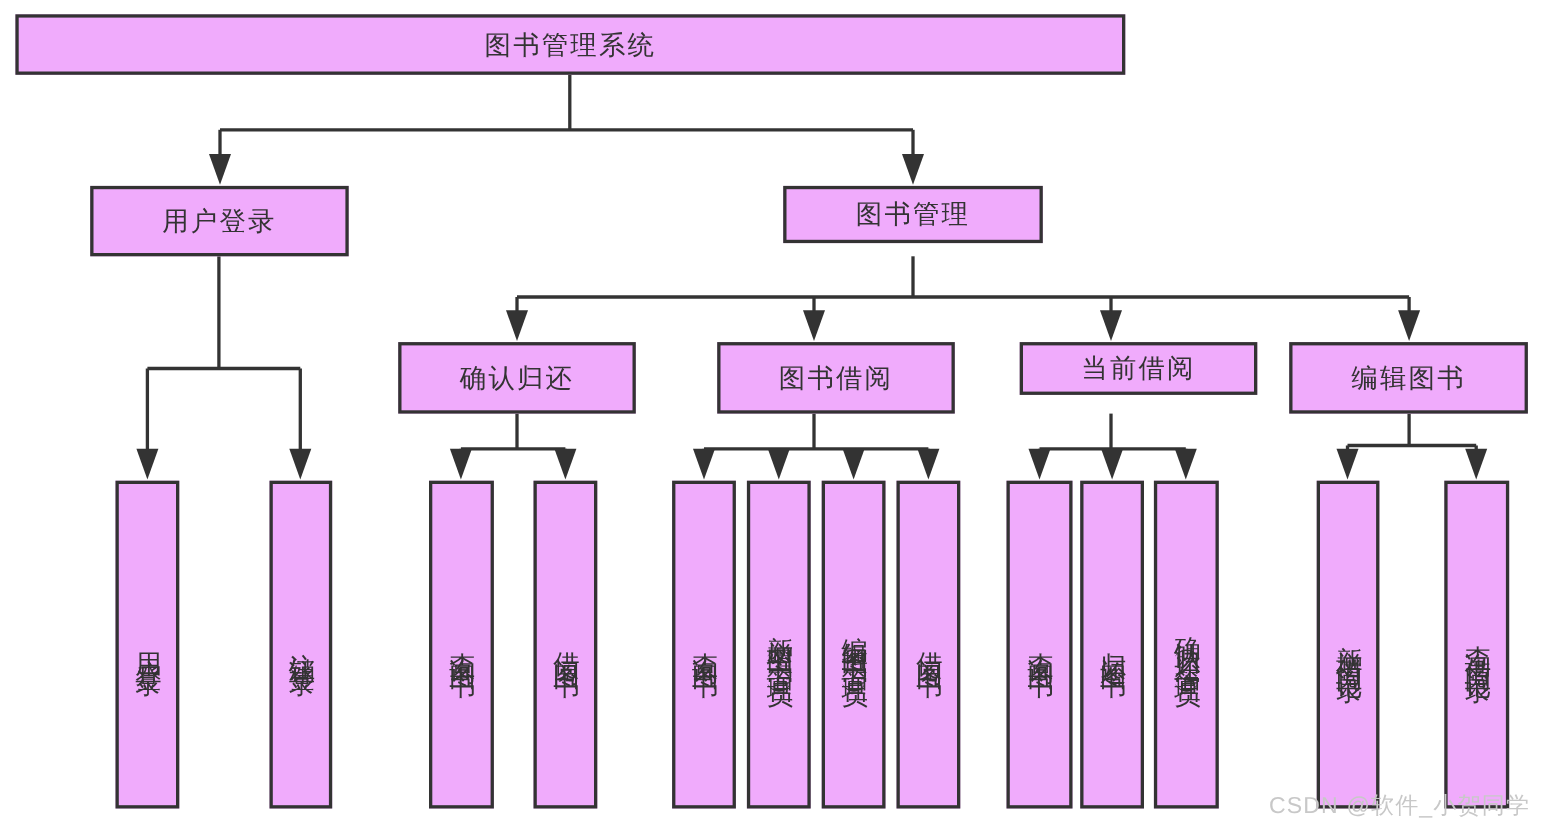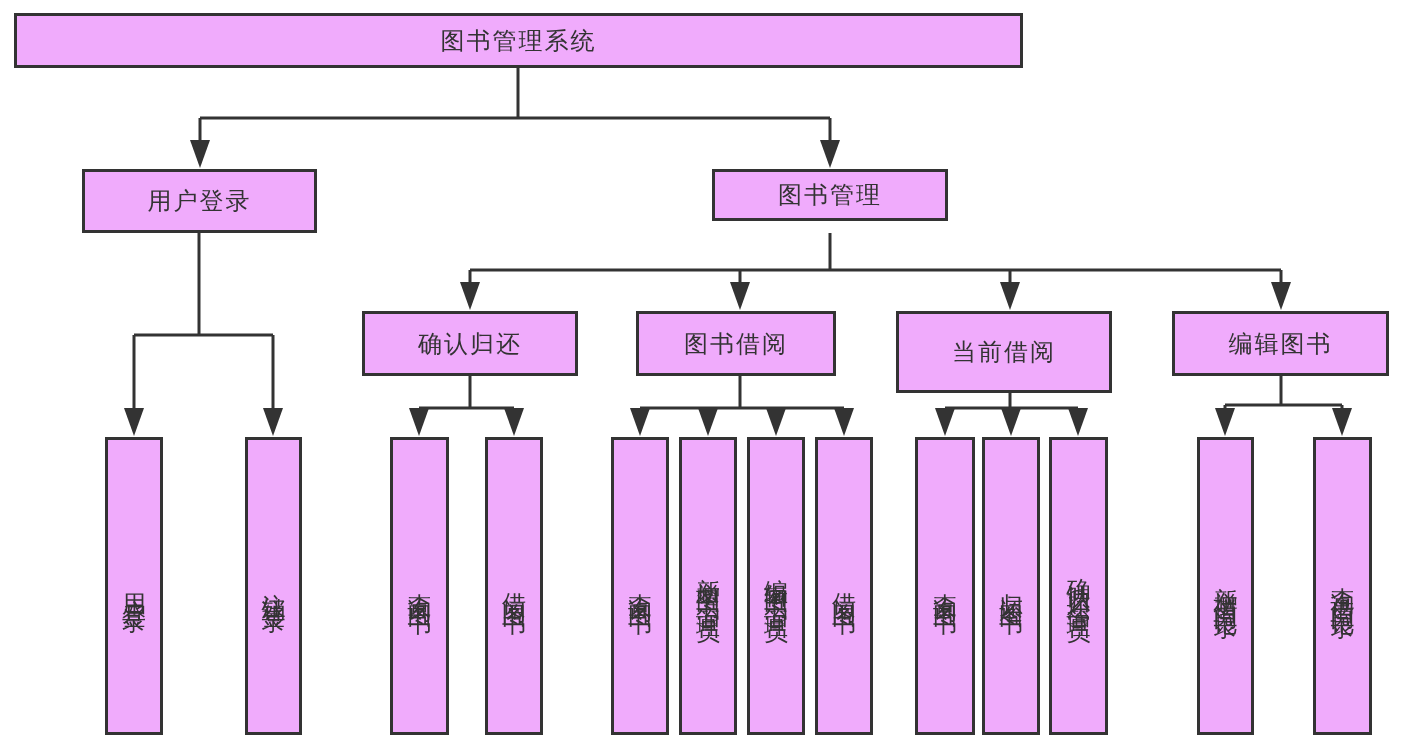--- a/index.html
+++ b/index.html
@@ -119,24 +119,24 @@
   <div class="node h" style="left:82px;top:169px;width:235px;height:64px">
     <span>用户登录</span>
   </div>
   <div class="node h" style="left:712px;top:169px;width:236px;height:52px">
     <span>图书管理</span>
   </div>
 
   <div class="node h" style="left:362px;top:311px;width:216px;height:65px">
     <span>确认归还</span>
   </div>
-  <div class="node h" style="left:636px;top:311px;width:200px;height:65px">
+  <div class="node h" style="left:652px;top:311px;width:216px;height:65px">
     <span>图书借阅</span>
   </div>
-  <div class="node h" style="left:896px;top:311px;width:216px;height:82px">
+  <div class="node h" style="left:927px;top:311px;width:216px;height:48px">
     <span>当前借阅</span>
   </div>
   <div class="node h" style="left:1172px;top:311px;width:217px;height:65px">
     <span>编辑图书</span>
   </div>
 
   <div class="node v" style="left:105px;top:437px;width:58px;height:298px">
     <span>用户登录</span>
   </div>
   <div class="node v" style="left:245px;top:437px;width:57px;height:298px">
@@ -169,13 +169,14 @@
   <div class="node v" style="left:1049px;top:437px;width:59px;height:298px">
     <span>确认归还（管理员）</span>
   </div>
   <div class="node v" style="left:1197px;top:437px;width:57px;height:298px">
     <span>新增借阅记录</span>
   </div>
   <div class="node v" style="left:1313px;top:437px;width:59px;height:298px">
     <span>查询借阅记录</span>
   </div>
 
+  <div class="watermark">CSDN @软件_小贺同学</div>
 </div>
 
 </body></html>

